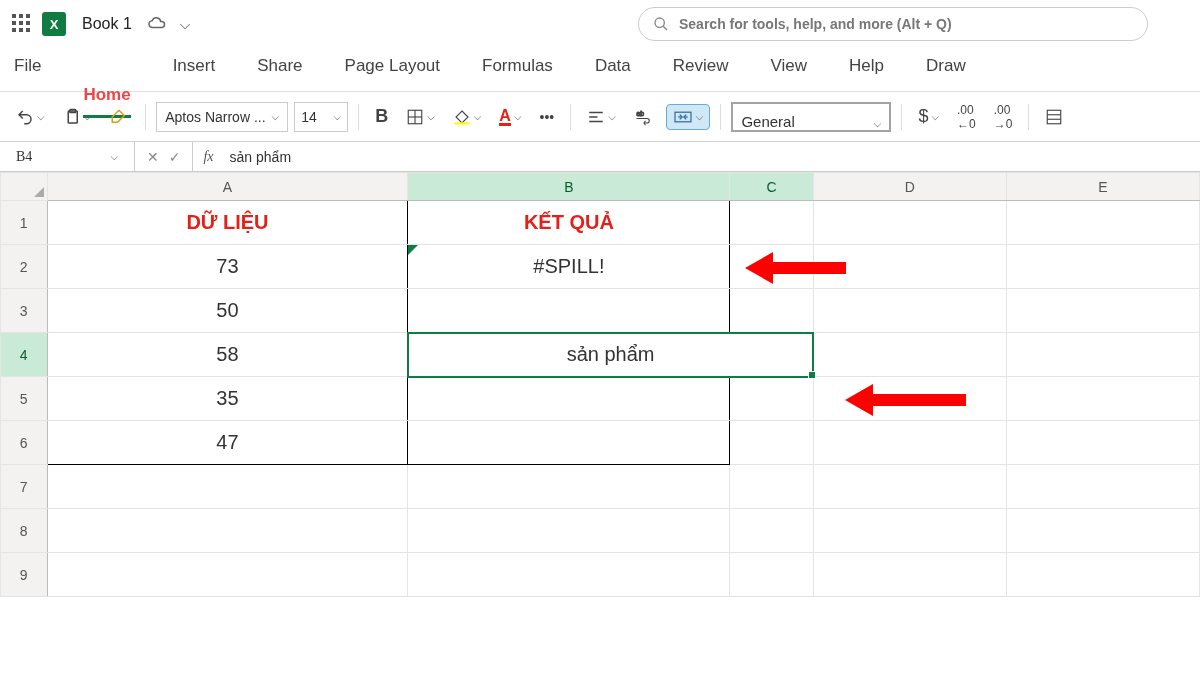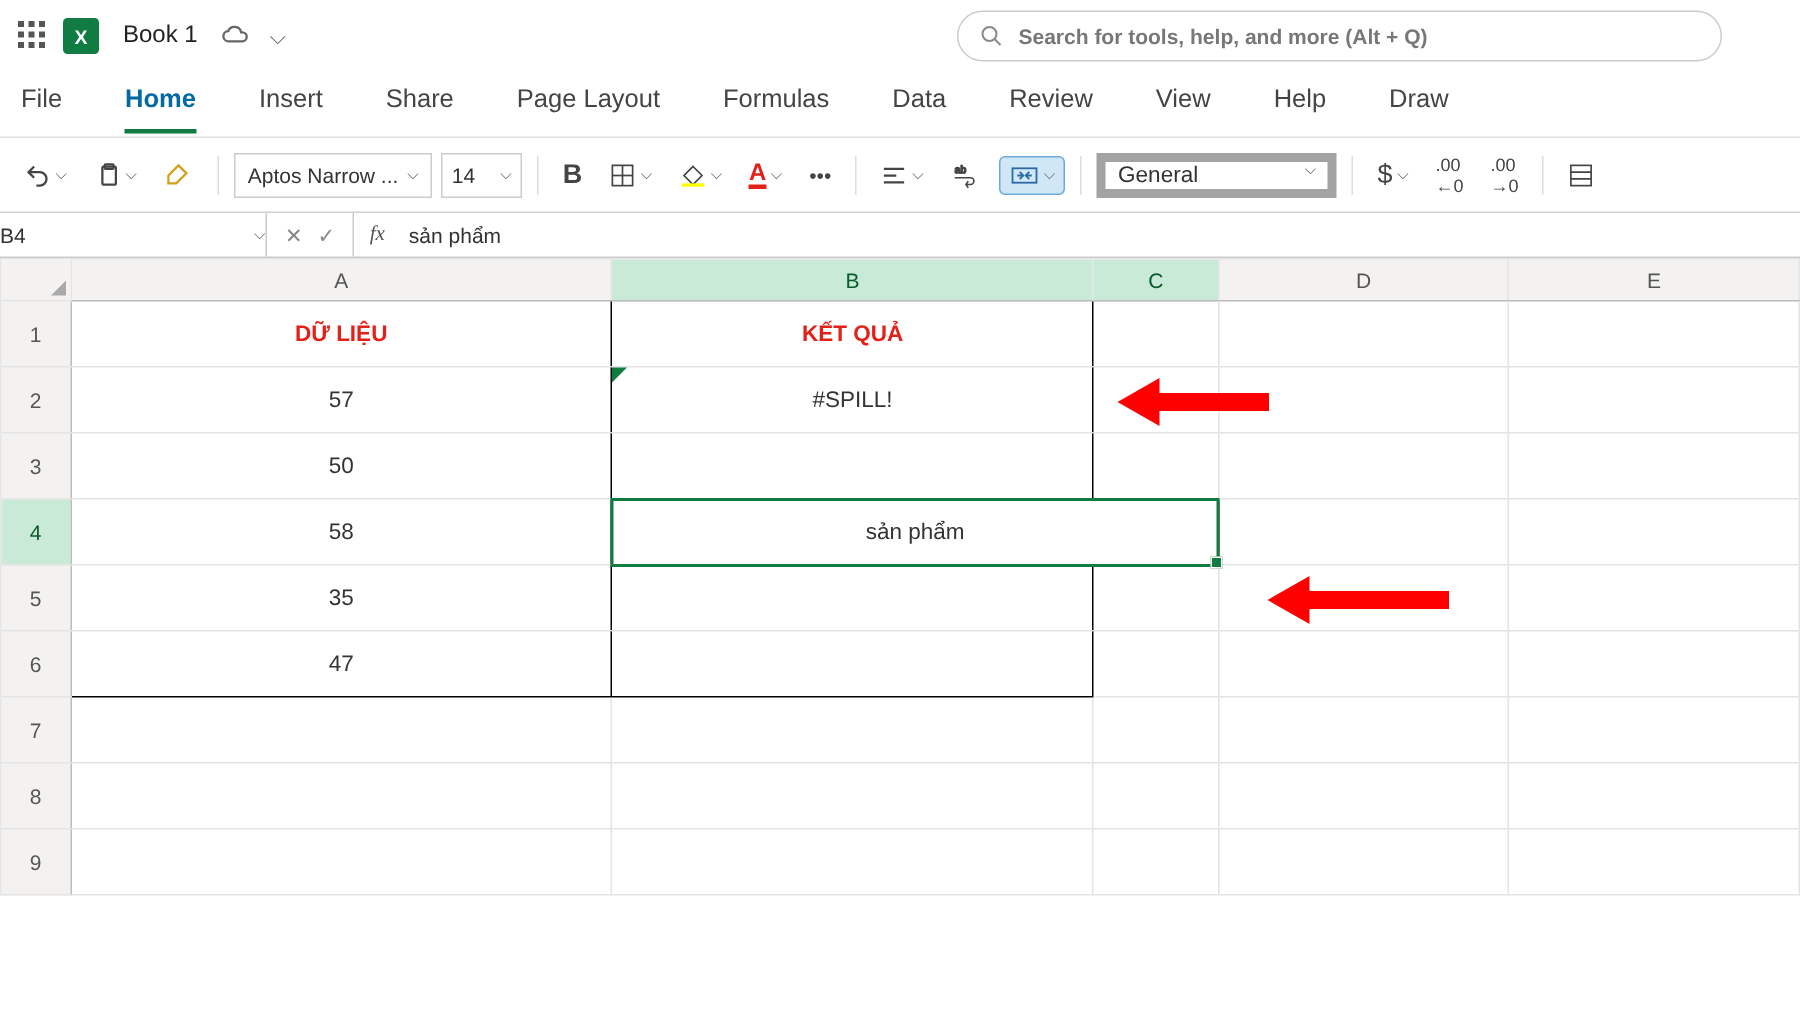--- a/index.html
+++ b/index.html
@@ -11,47 +11,47 @@
   .excel-logo { width: 24px; height: 24px; background: #107c41; color: #fff; display: flex; align-items: center; justify-content: center; font-weight: bold; font-size: 13px; border-radius: 3px; }
   .doc-title { font-size: 16px; color: #222; margin-left: 6px; text-align: right; }
   .sync-icon { margin-left: 6px; color: #666; }
   .chev { color: #666; margin-left: 4px; }
   .search-wrap { margin-left: auto; margin-right: 40px; font-weight: bold; }
   .search-box { width: 510px; height: 34px; border: 1px solid #ccc; border-radius: 18px; display: flex; align-items: center; padding: 0 14px; color: #777; gap: 10px; }
   .search-box svg { flex-shrink: 0; }
 
   .tabs { display: flex; gap: 42px; padding: 8px 14px 0; border-bottom: 1px solid #e0e0e0; height: 44px; align-items: flex-start; }
   .tab { font-size: 17px; color: #444; padding-bottom: 10px; cursor: pointer; }
-  .tab.active { font-weight: 600; color: #0369a1; border-bottom: 3px solid #107c41; }
+  .tab.active { font-weight: 600; color: #ef4444; border-bottom: 3px solid #107c41; margin-top: 29px; }
 
   .ribbon { display: flex; align-items: center; gap: 6px; padding: 8px 10px; border-bottom: 1px solid #d0d0d0; height: 50px; }
   .rbtn { display: flex; align-items: center; gap: 3px; padding: 4px 6px; border-radius: 4px; cursor: pointer; color: #444; }
   .divider { width: 1px; height: 26px; background: #ddd; margin: 0 4px; }
   .font-select { border: 1px solid #ccc; height: 30px; padding: 0 8px; display: flex; align-items: center; gap: 6px; font-size: 14px; min-width: 130px; justify-content: space-between; }
   .size-select { border: 1px solid #ccc; height: 30px; padding: 0 6px; display: flex; align-items: center; gap: 4px; font-size: 14px; width: 54px; justify-content: space-between; }
-  .format-select { border: 6px solid #a3a3a3; height: 30px; padding: 0 8px; display: flex; align-items: flex-start; gap: 6px; font-size: 15px; width: 160px; justify-content: space-between; }
+  .format-select { border: 2px solid #a3a3a3; height: 30px; padding: 0 8px; display: flex; align-items: flex-end; gap: 6px; font-size: 15px; width: 160px; justify-content: space-between; }
   .chev-sm { font-size: 10px; color: #666; }
 
   .formula-bar { display: flex; align-items: center; height: 30px; border-bottom: 1px solid #ccc; }
-  .name-box { width: 178px; border-right: 1px solid #ccc; padding: 0 0; height: 100%; display: flex; align-items: center; justify-content: space-between; font-size: 14px; }
+  .name-box { width: 135px; border-right: 1px solid #ccc; padding: 0 16px; height: 100%; display: flex; align-items: center; justify-content: space-between; font-size: 14px; font-family: Liberation Serif, serif; }
   .fb-btns { display: flex; align-items: center; gap: 10px; padding: 0 12px; color: #888; border-right: 1px solid #ccc; height: 100%; }
   .fx { font-style: italic; font-family: Liberation Serif, serif; font-size: 14px; padding: 0 10px; color: #555; }
   .formula-input { flex: 1; padding: 0 6px; font-size: 14px; color: #333; }
 
   .grid-area { position: relative; }
   table.sheet { border-collapse: collapse; table-layout: fixed; }
   .sheet th, .sheet td { border: 1px solid #e4e4e4; font-weight: normal; }
   .corner { width: 50px; height: 28px; background: #f3f2f1; border-right: 1px solid #bbb; border-bottom: 1px solid #bbb; position: relative; }
   .corner::after { content: ''; position: absolute; right: 3px; bottom: 3px; border-left: 10px solid transparent; border-bottom: 10px solid #aaa; }
   th.colh { height: 28px; background: #f3f2f1; color: #555; font-size: 14px; border-bottom: 1px solid #bbb; }
   th.colh.sel { background: #caead8; color: #0a5c2e; }
   th.rowh { width: 50px; background: #f3f2f1; color: #555; font-size: 14px; border-right: 1px solid #bbb; }
   th.rowh.sel { background: #caead8; color: #0a5c2e; }
   .colA { width: 390px; } .colB { width: 345px; } .colC { width: 90px; } .colD { width: 210px; } .colE { width: 210px; }
-  td.cell { height: 44px; font-size: 15px; text-align: center; vertical-align: middle; position: relative; }
+  td.cell { height: 44px; font-size: 20px; text-align: center; vertical-align: middle; position: relative; }
   td.hdr-red { color: #e32118; font-weight: 600; }
   .bA { border-left: 1px solid #000 !important; border-right: 1px solid #000 !important; }
   .bB { border-left: 1px solid #000 !important; border-right: 1px solid #000 !important; }
   .bt { border-top: 1px solid #000 !important; }
   .bb { border-bottom: 1px solid #000 !important; }
   td.selcell { outline: 2px solid #107c41; outline-offset: -1px; }
   td.selcell::after { content:''; position:absolute; right:-3px; bottom:-3px; width:6px; height:6px; background:#107c41; border:1px solid #fff; }
   .err-tri { position:absolute; left:0; top:0; width:0; height:0; border-top:10px solid #107c41; border-right:10px solid transparent; }
 
   .arrow { position: absolute; pointer-events: none; }
@@ -246,21 +246,21 @@
   <tr>
     <th class="rowh">1</th>
     <td class="cell hdr-red bA bt">DỮ LIỆU</td>
     <td class="cell hdr-red bB bt">KẾT QUẢ</td>
     <td class="cell"></td>
     <td class="cell"></td>
     <td class="cell"></td>
   </tr>
   <tr>
     <th class="rowh">2</th>
-    <td class="cell bA bt">57</td>
+    <td class="cell bA bt">73</td>
     <td class="cell bB bt"><span class="err-tri"></span>#SPILL!</td>
     <td class="cell"></td>
     <td class="cell"></td>
     <td class="cell"></td>
   </tr>
   <tr>
     <th class="rowh">3</th>
     <td class="cell bA bt">50</td>
     <td class="cell bB bt"></td>
     <td class="cell"></td>

